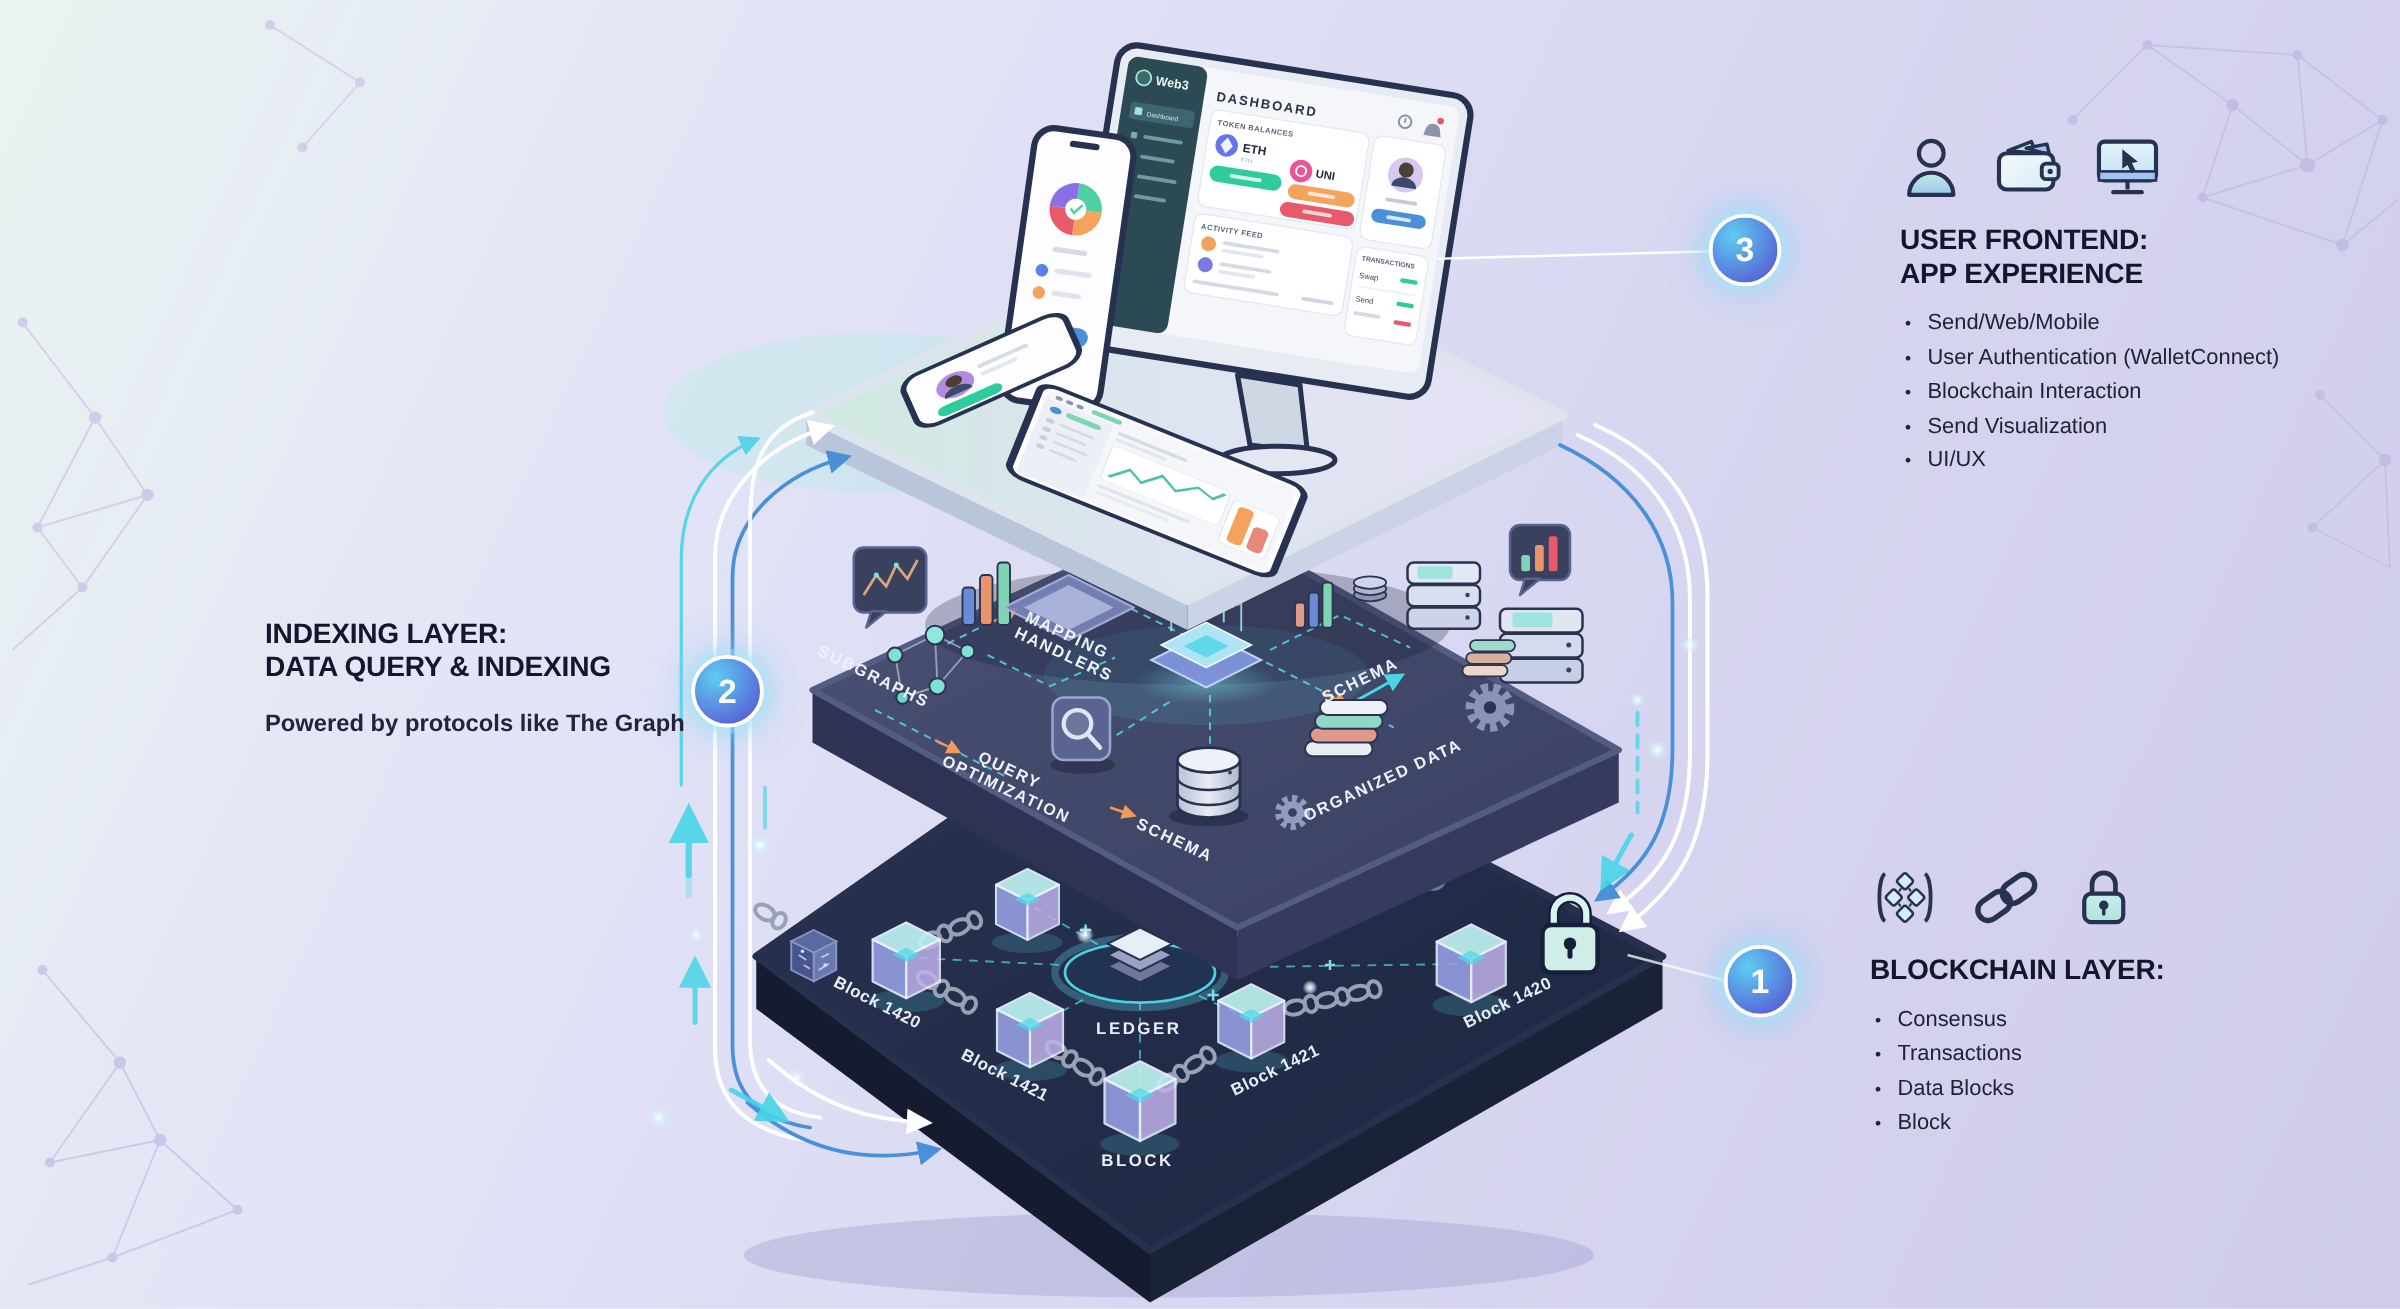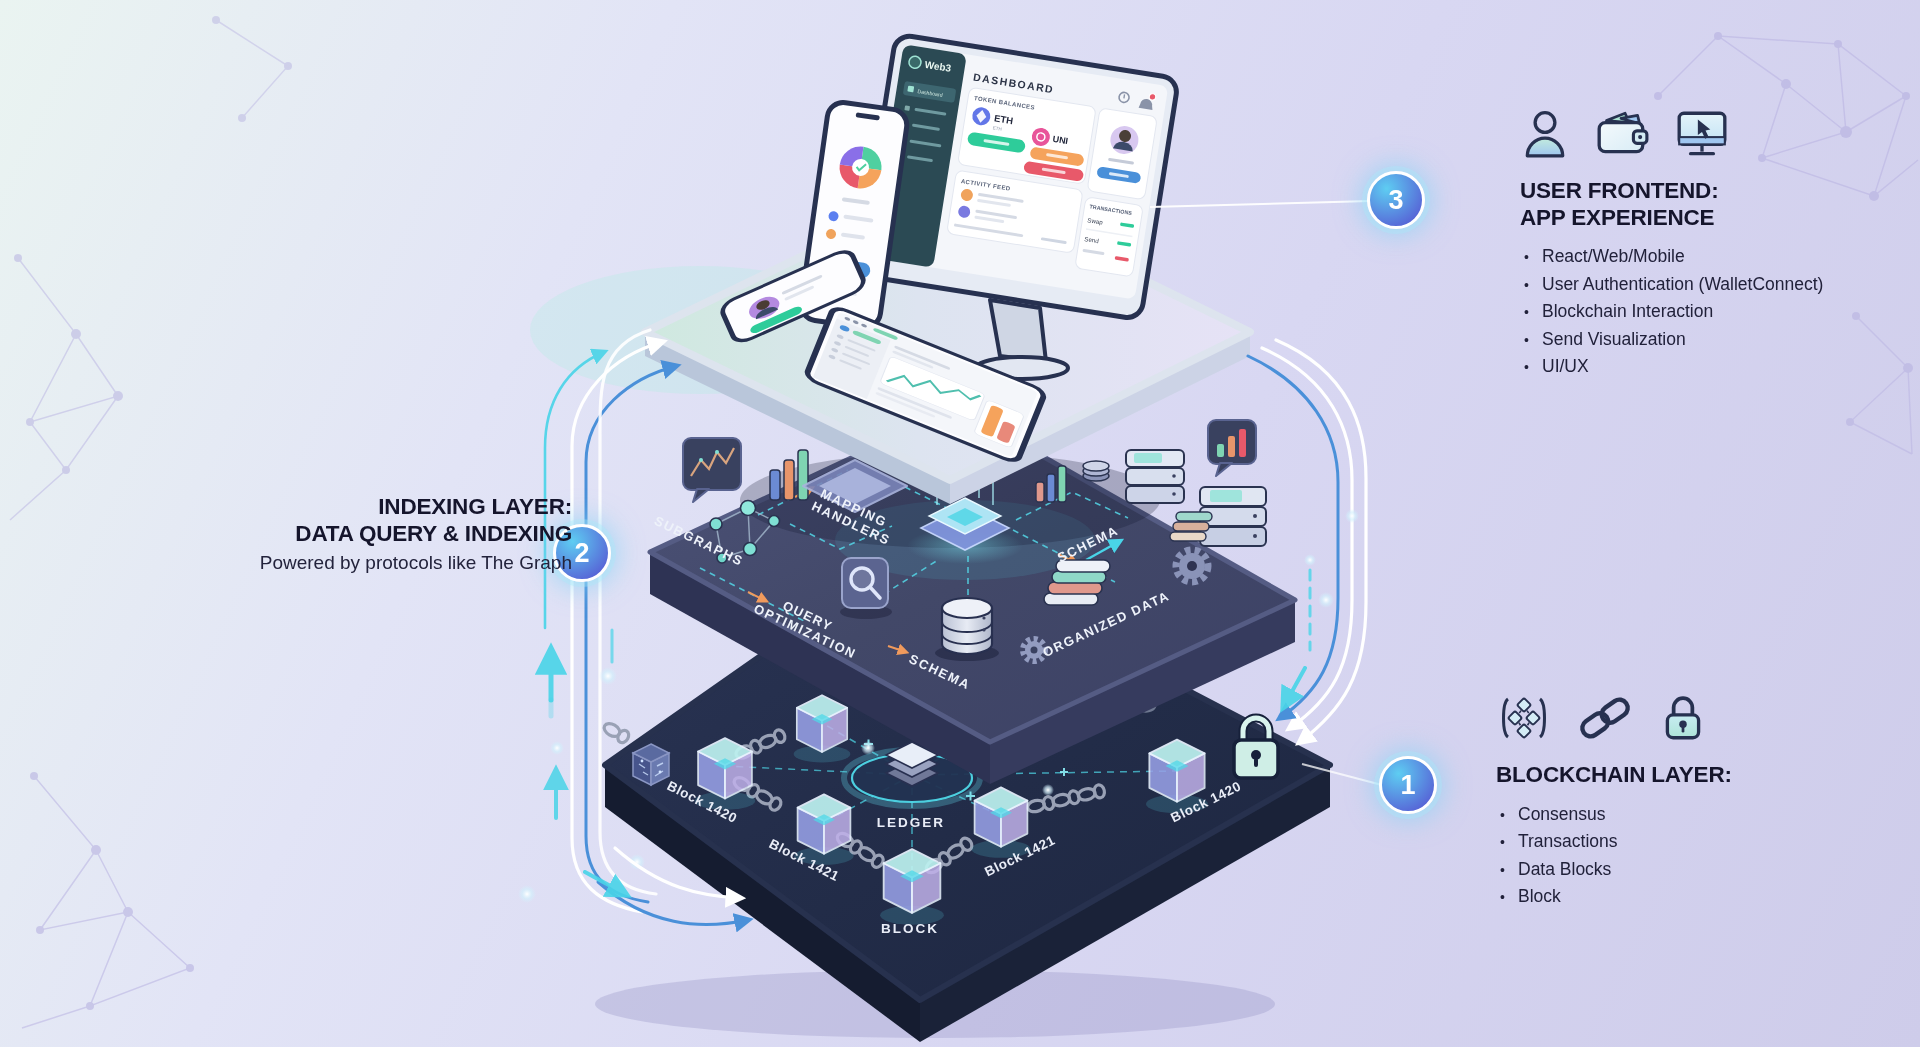--- a/index.html
+++ b/index.html
@@ -17,21 +17,21 @@
   .circ{fill:none;stroke:#54d6e6;stroke-width:1.6;stroke-dasharray:6 5;opacity:.85;}
   .ray{fill:none;stroke:#4fd8e8;stroke-width:1.5;stroke-dasharray:7 6;opacity:.7;}
   .spark{stroke:#8df0f8;stroke-width:2;opacity:.9;}
   
   .callout{position:absolute;color:#15152c;}
   .callout .icons{display:flex;gap:24px;align-items:flex-end;margin-bottom:14px;}
   .callout h2{margin:0;font-size:22.5px;line-height:1.18;font-weight:800;letter-spacing:-.2px;color:#15152c;}
   .callout ul{list-style:none;margin:12px 0 0 4px;padding:0;}
   .callout li{display:flex;align-items:baseline;font-size:17.5px;line-height:26.5px;color:#21213a;}
   .callout li .dot{width:18px;flex:0 0 18px;font-size:14px;}
-  .subtitle{font-size:19px;margin-top:5px;color:#23233c;font-weight:400;}
+  .subtitle{font-size:19px;margin-top:22px;color:#23233c;font-weight:700;}
   .badge{
     position:absolute;width:58px;height:58px;border-radius:50%;
     background:radial-gradient(circle at 32% 28%,#5ecdf2,#5767d7 78%);
     border:3px solid #ffffff;box-sizing:border-box;
     box-shadow:0 0 0 5px rgba(170,235,250,.35),0 0 24px 8px rgba(130,210,245,.55);
     display:flex;align-items:center;justify-content:center;
     color:#fff;font-size:27px;font-weight:800;
   }
 </style>
 </head>
@@ -665,42 +665,42 @@
       </svg>
     </span>
   </div>
   <h2>
     <span>USER FRONTEND:</span><br>
     <span>APP EXPERIENCE</span>
   </h2>
   <ul>
     <li>
         <span class="dot">•</span>
-        <span>React/Web/Mobile</span>
+        <span>Send/Web/Mobile</span>
       </li>
     <li>
         <span class="dot">•</span>
         <span>User Authentication (WalletConnect)</span>
       </li>
     <li>
         <span class="dot">•</span>
         <span>Blockchain Interaction</span>
       </li>
     <li>
         <span class="dot">•</span>
         <span>Send Visualization</span>
       </li>
     <li>
         <span class="dot">•</span>
         <span>UI/UX</span>
       </li>
   </ul>
 </div>
 
-<div class="callout" style="left:212px;top:494px;width:360px;text-align:right;">
+<div class="callout" style="left:212px;top:494px;width:360px;">
   <h2>
     <span>INDEXING LAYER:</span><br>
     <span>DATA QUERY &amp; INDEXING</span>
   </h2>
   <div class="subtitle">Powered by protocols like The Graph</div>
 </div>
 
 <div class="callout" style="left:1496px;top:692px;width:420px;">
   <div class="icons">
     <span>

